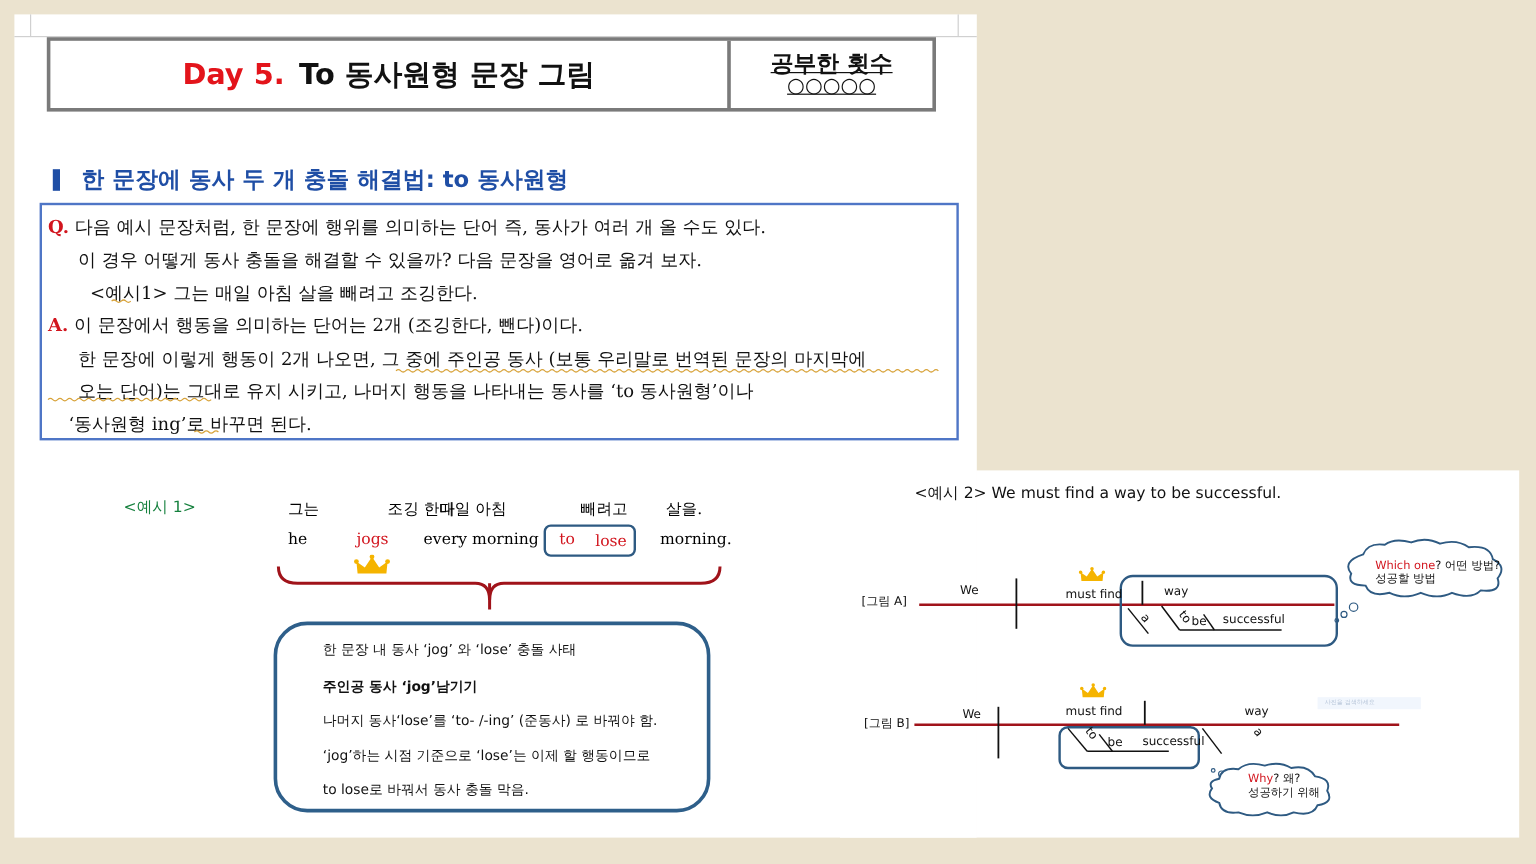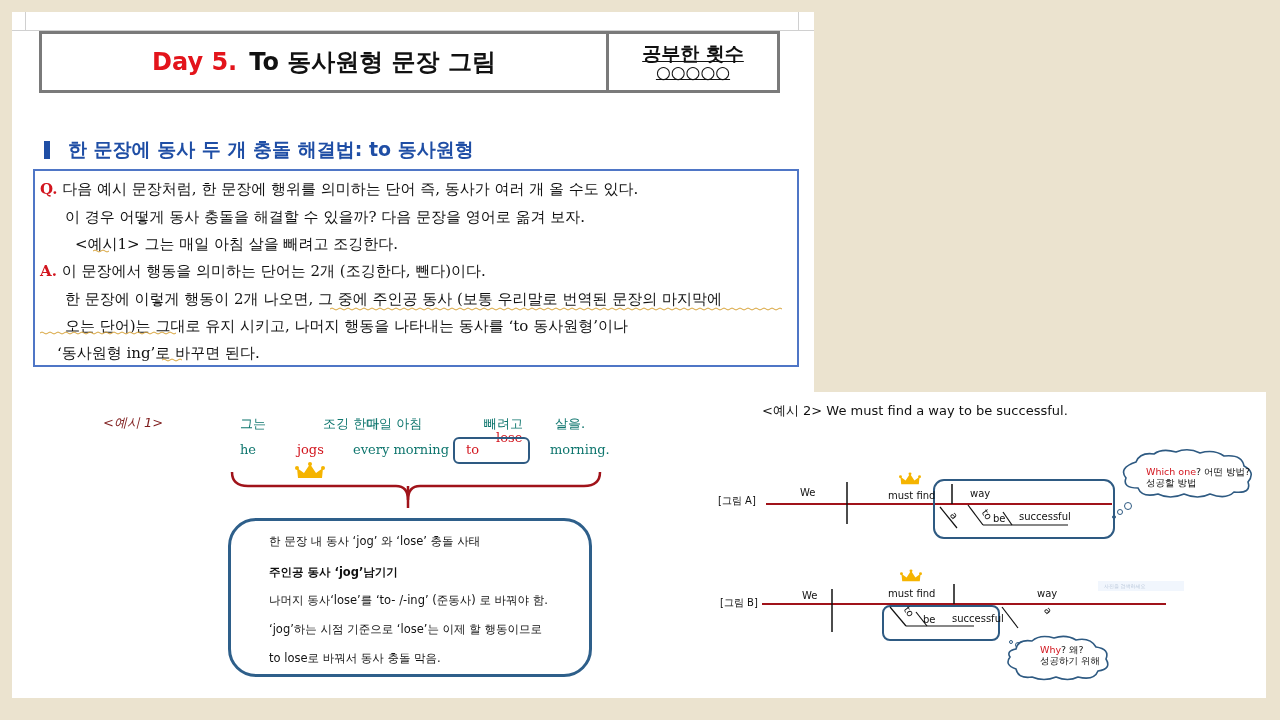--- a/index.html
+++ b/index.html
@@ -61,22 +61,22 @@
   
   .qa-box {
     position: absolute; left: 33px; top: 169px; width: 766px; height: 198px;
     border: 2px solid #4f76c6;
     font-family: "DejaVu Serif", serif; font-size: 15px; color: #111;
   }
   .qa-line { position: absolute; white-space: nowrap; }
   .qa-mark { color: #d2151e; font-weight: bold; font-family: "DejaVu Serif", serif; }
 
   
-  .ex1-label { position: absolute; left: 103px; top: 414px; font-size: 13px; color: #7f1d1d; font-style: italic; }
-  .ex1-ko, .ex1-en { position: absolute; font-family: "DejaVu Serif", serif; font-size: 13px; color: #0f766e; white-space: nowrap; }
+  .ex1-label { position: absolute; left: 103px; top: 414px; font-size: 13px; color: #15803d; }
+  .ex1-ko, .ex1-en { position: absolute; font-family: "DejaVu Serif", serif; font-size: 13px; color: #000000; white-space: nowrap; }
   .tolose-box {
     position: absolute; left: 453px; top: 437px; width: 77px; height: 27px;
     border: 2px solid #2e5a82; border-radius: 6px;
   }
   .crown { position: absolute; }
   .brace { position: absolute; left: 228px; top: 470px; }
   .explain-box {
     position: absolute; left: 228px; top: 518px; width: 364px; height: 159px;
     border: 3px solid #2e5f8a; border-radius: 28px;
   }
@@ -147,21 +147,21 @@
 <span class="ex1-ko" style="left:240px; top:415px;">그는</span>
 <span class="ex1-ko" style="left:284px; top:415px;margin-left:39px;">조깅 한다</span>
 <span class="ex1-ko" style="left:366px; top:415px;">매일 아침</span>
 <span class="ex1-ko" style="left:484px; top:415px;">빼려고</span>
 <span class="ex1-ko" style="left:555px; top:415px;">살을.</span>
 
 <span class="ex1-en" style="left:240px; top:442px;">he</span>
 <span class="ex1-en" style="left:297px; top:442px; color:#d2151e;">jogs</span>
 <span class="ex1-en" style="left:353px; top:442px;">every morning</span>
 <span class="ex1-en" style="left:466px; top:442px; color:#d2151e;">to</span>
-<span class="ex1-en" style="left:496px; top:430px; color:#d2151e;">lose</span>
+<span class="ex1-en" style="left:496px; top:444px; color:#d2151e;">lose</span>
 <span class="ex1-en" style="left:550px; top:442px;">morning.</span>
 <div class="tolose-box"></div>
 
 <svg class="crown" style="left:295px; top:462px;" width="30" height="18" viewBox="0 0 30 18">
   <path d="M3 16 L2 6 L9 11 L15 2 L21 11 L28 6 L27 16 Z" fill="#f5b400"></path>
   <circle cx="2" cy="6" r="2" fill="#f5b400"></circle>
     <circle cx="15" cy="2" r="2" fill="#f5b400"></circle>
     <circle cx="28" cy="6" r="2" fill="#f5b400"></circle>
 </svg>
 

